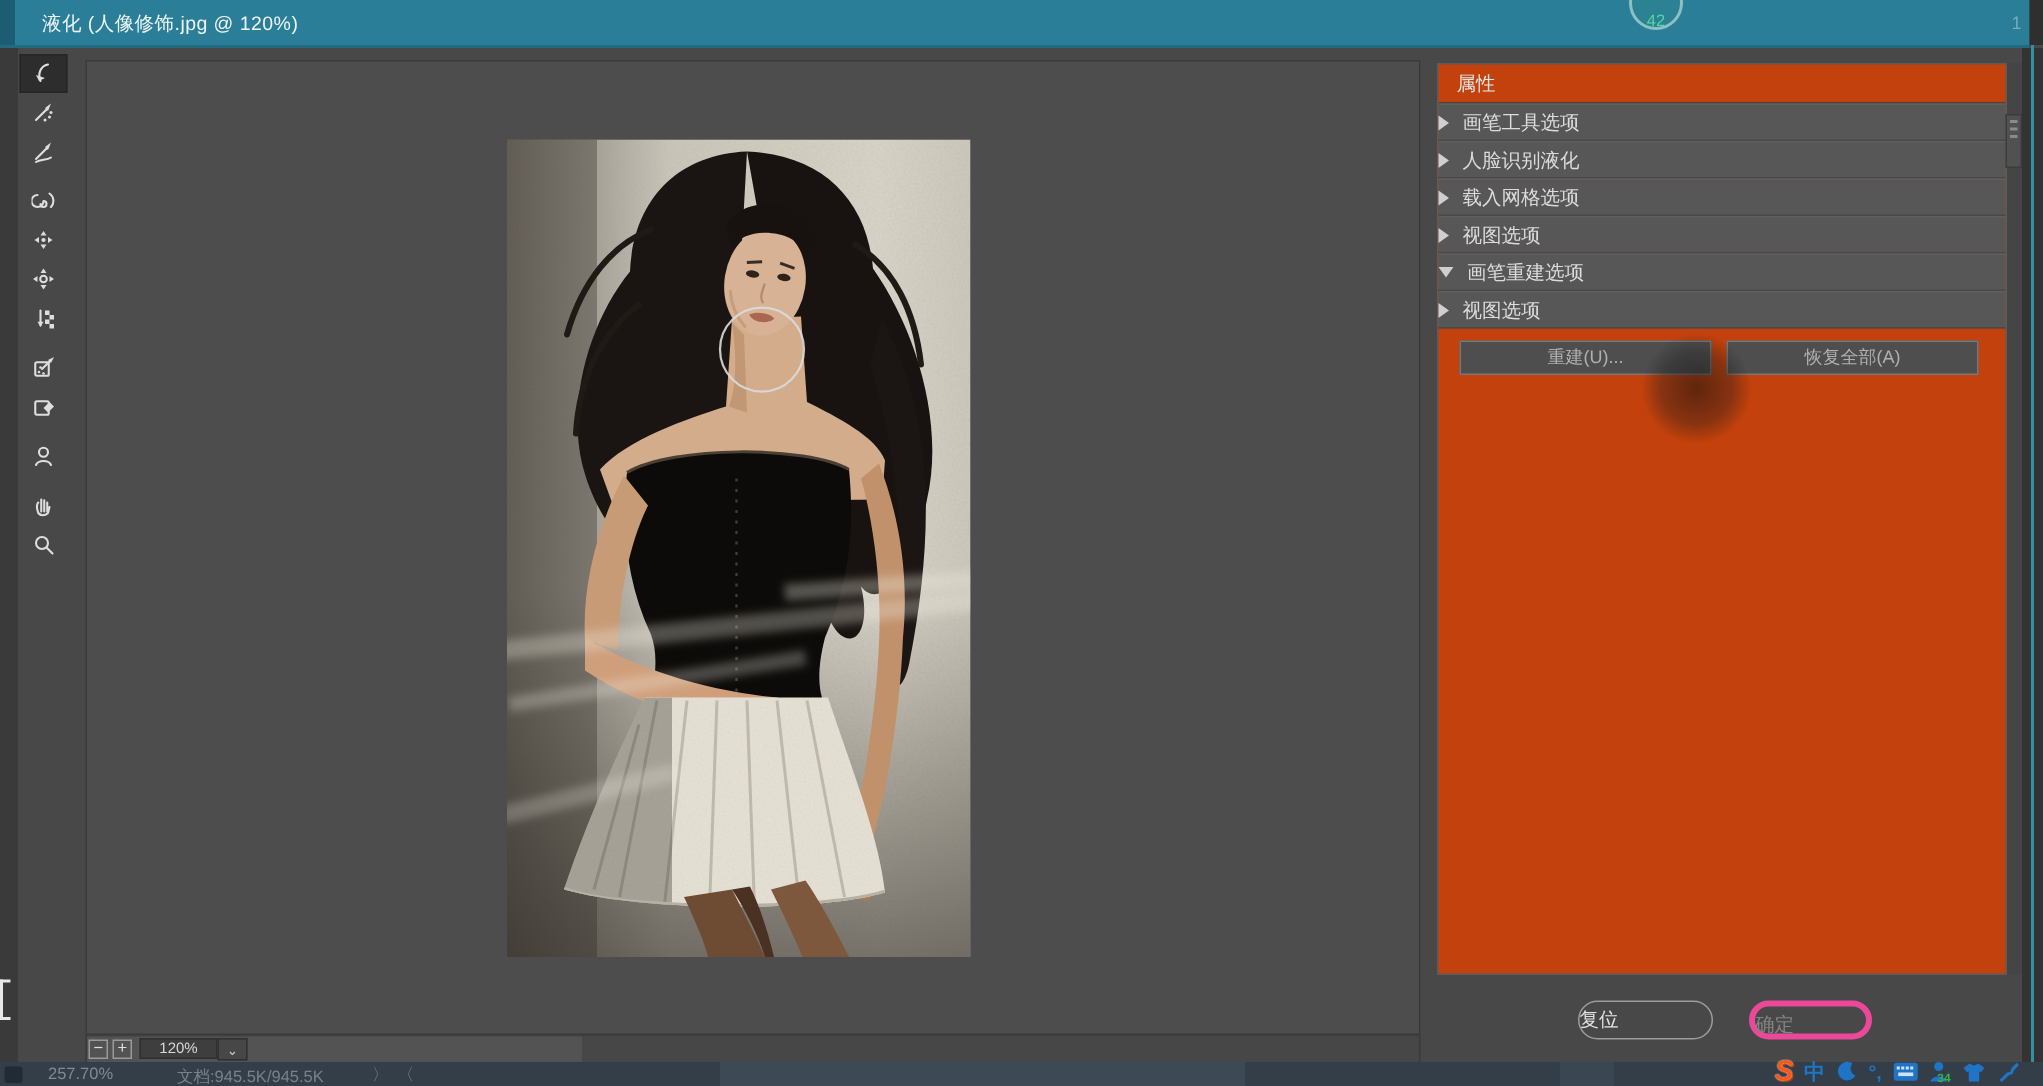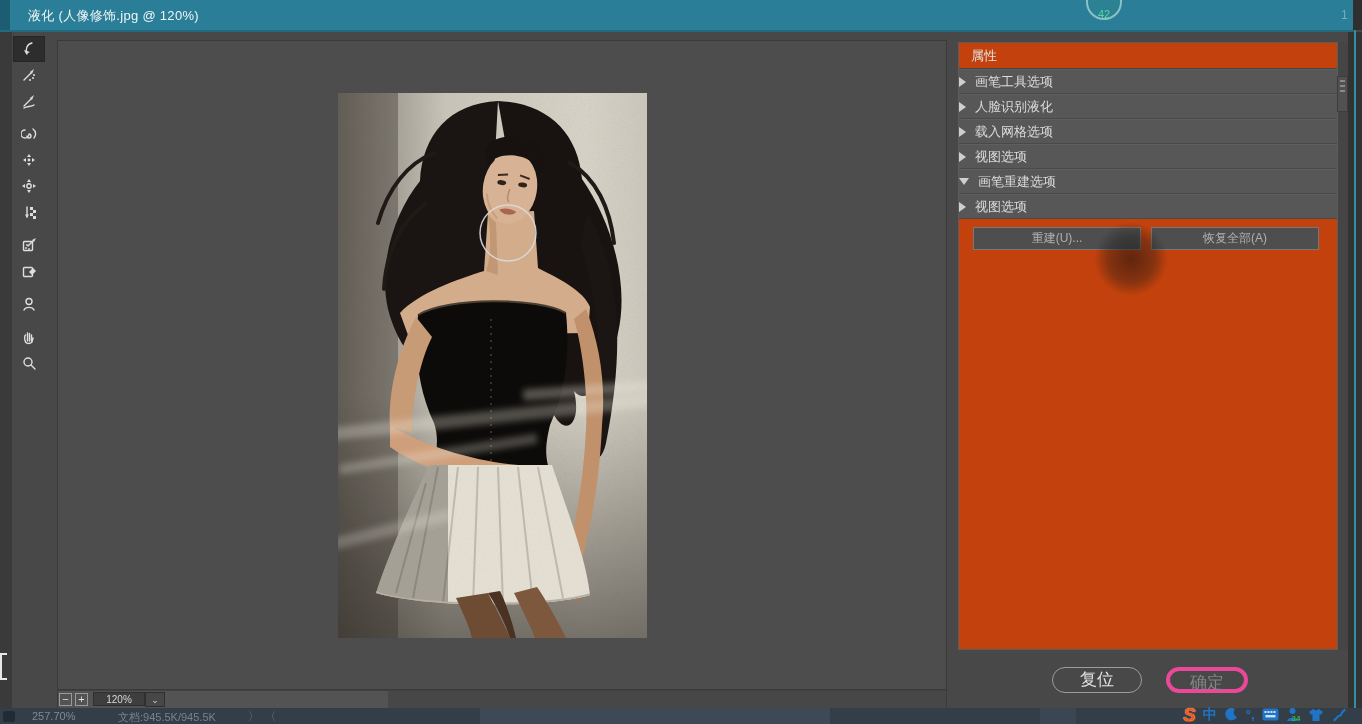--- a/index.html
+++ b/index.html
@@ -65,21 +65,21 @@
   #blob { left:1094px; top:222px; width:74px; height:74px; border-radius:50%;
     background:radial-gradient(circle, rgba(15,15,15,.55) 0%, rgba(25,25,25,.35) 45%, transparent 70%); }
   
   #props-scroll { left:1338px; top:42px; width:10px; height:608px; background:#454545; }
   #props-scroll-widget { left:1337px; top:76px; width:11px; height:36px; background:#515151;
     border:1px solid #3c3c3c; }
   #props-scroll-widget i { display:block; height:2px; background:#8a8a8a; margin:3px 2px 0 2px; }
   #edge-dark { left:1348px; top:32px; width:14px; height:692px; background:#333333; }
   #teal-edge { left:1354px; top:30px; width:2px; height:694px; background:#2f91a6; }
   
-  .pill { border-radius:13px; height:26px; font-size:17px; text-align:center;
+  .pill { border-radius:13px; height:26px; font-size:13px; text-align:left;
     line-height:24px; background:transparent; }
   #btn-reset { left:1052px; top:667px; width:90px; border:1px solid #9c9c9c; color:#e2e2e2; }
   #btn-ok { left:1166px; top:667px; width:82px; border:4px solid #ec4899; color:#858585; }
   
   #statusbar { left:0; top:708px; width:1362px; height:16px; background:#333e49; }
   #status-chip { left:3px; top:711px; width:12px; height:11px; background:#222b34; border-radius:2px; }
   #status-zoom { left:32px; top:710px; color:#7e8a95; font-size:11px; }
   #status-doc { left:118px; top:710px; color:#76828d; font-size:11px; }
   #status-marks { left:248px; top:709px; color:#707c87; font-size:11px; letter-spacing:6px; }
   #status-seg { left:480px; top:708px; width:350px; height:16px; background:#3d4955; }

